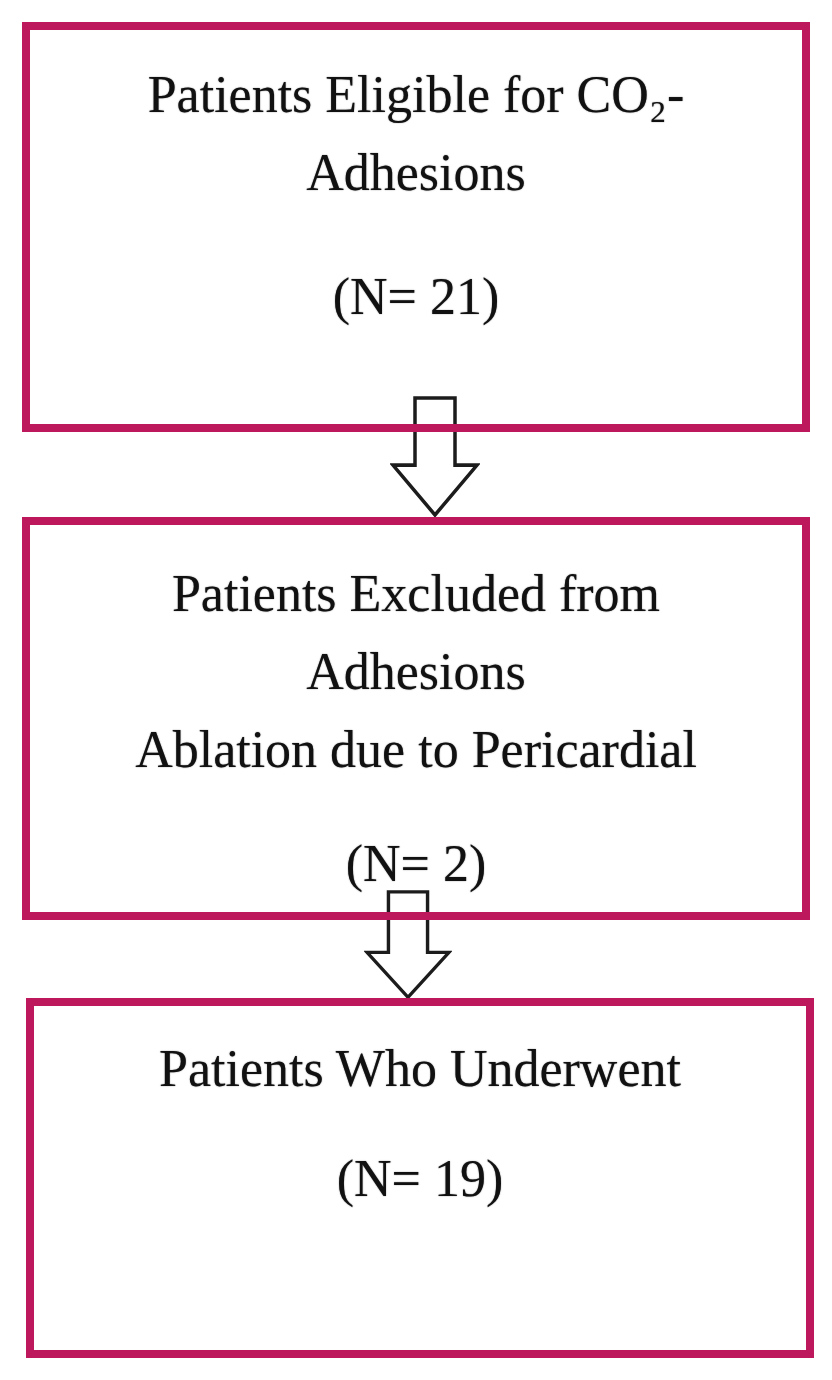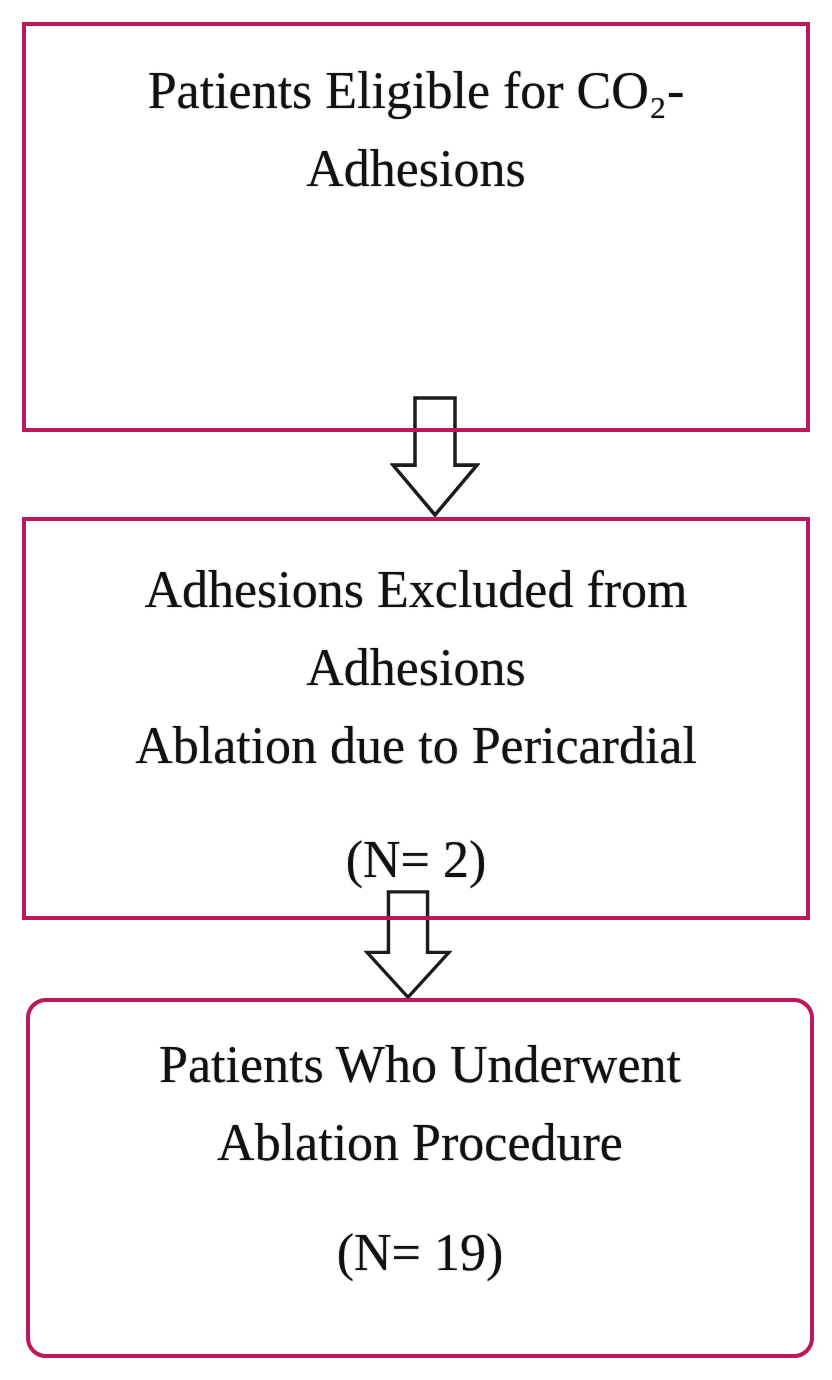--- a/index.html
+++ b/index.html
@@ -12,31 +12,31 @@
     width: 832px;
     height: 1380px;
     background: #ffffff;
     font-family: "Liberation Serif", "DejaVu Serif", serif;
     color: #111111;
     overflow: hidden;
   }
   .flow-box {
     position: absolute;
     box-sizing: border-box;
-    border: 4px solid #be185d;
+    border: 8px solid #be185d;
     background: transparent;
     z-index: 2;
     display: flex;
     flex-direction: column;
     align-items: center;
     text-align: center;
   }
   .box-1 { left: 22px;  top: 22px;  width: 788px; height: 410px; padding-top: 26px; }
   .box-2 { left: 22px;  top: 517px; width: 788px; height: 403px; padding-top: 30px; }
-  .box-3 { left: 26px;  top: 998px; width: 788px; height: 360px; padding-top: 24px; border-radius: 20px; }
+  .box-3 { left: 26px;  top: 998px; width: 788px; height: 360px; padding-top: 24px; }
 
   .box-line {
     font-size: 52px;
     line-height: 78px;
     white-space: nowrap;
     text-shadow: 0 0 1.2px rgba(17,17,17,0.65);
   }
   .n-label {
     font-size: 52px;
     line-height: 78px;
@@ -56,40 +56,40 @@
   .flow-arrow svg { display: block; width: 100%; height: 100%; }
 </style>
 </head>
 <body>
 
 <div class="figure">
 
   <div class="flow-box box-1">
     <div class="box-line">Patients Eligible for CO₂-</div>
     <div class="box-line">Adhesions</div>
+    <div class="n-label">(N= 21)</div>
   </div>
 
   <div class="flow-arrow arrow-1">
     <svg viewBox="0 0 90 120" preserveAspectRatio="none" aria-hidden="true">
       <polygon points="25,2 65,2 65,68 87,68 45,117 3,68 25,68" fill="#ffffff" stroke="#1c1c1c" stroke-width="3.5" stroke-linejoin="miter"></polygon>
     </svg>
   </div>
 
   <div class="flow-box box-2">
-    <div class="box-line">Adhesions Excluded from</div>
+    <div class="box-line">Patients Excluded from</div>
     <div class="box-line">Adhesions</div>
     <div class="box-line">Ablation due to Pericardial</div>
     <div class="n-label">(N= 2)</div>
   </div>
 
   <div class="flow-arrow arrow-2">
     <svg viewBox="0 0 90 120" preserveAspectRatio="none" aria-hidden="true">
       <polygon points="25,2 65,2 65,68 87,68 45,117 3,68 25,68" fill="#ffffff" stroke="#1c1c1c" stroke-width="3.5" stroke-linejoin="miter"></polygon>
     </svg>
   </div>
 
   <div class="flow-box box-3">
     <div class="box-line">Patients Who Underwent</div>
-    <div class="box-line">Ablation Procedure</div>
     <div class="n-label">(N= 19)</div>
   </div>
 
 </div>
 
 </body></html>

